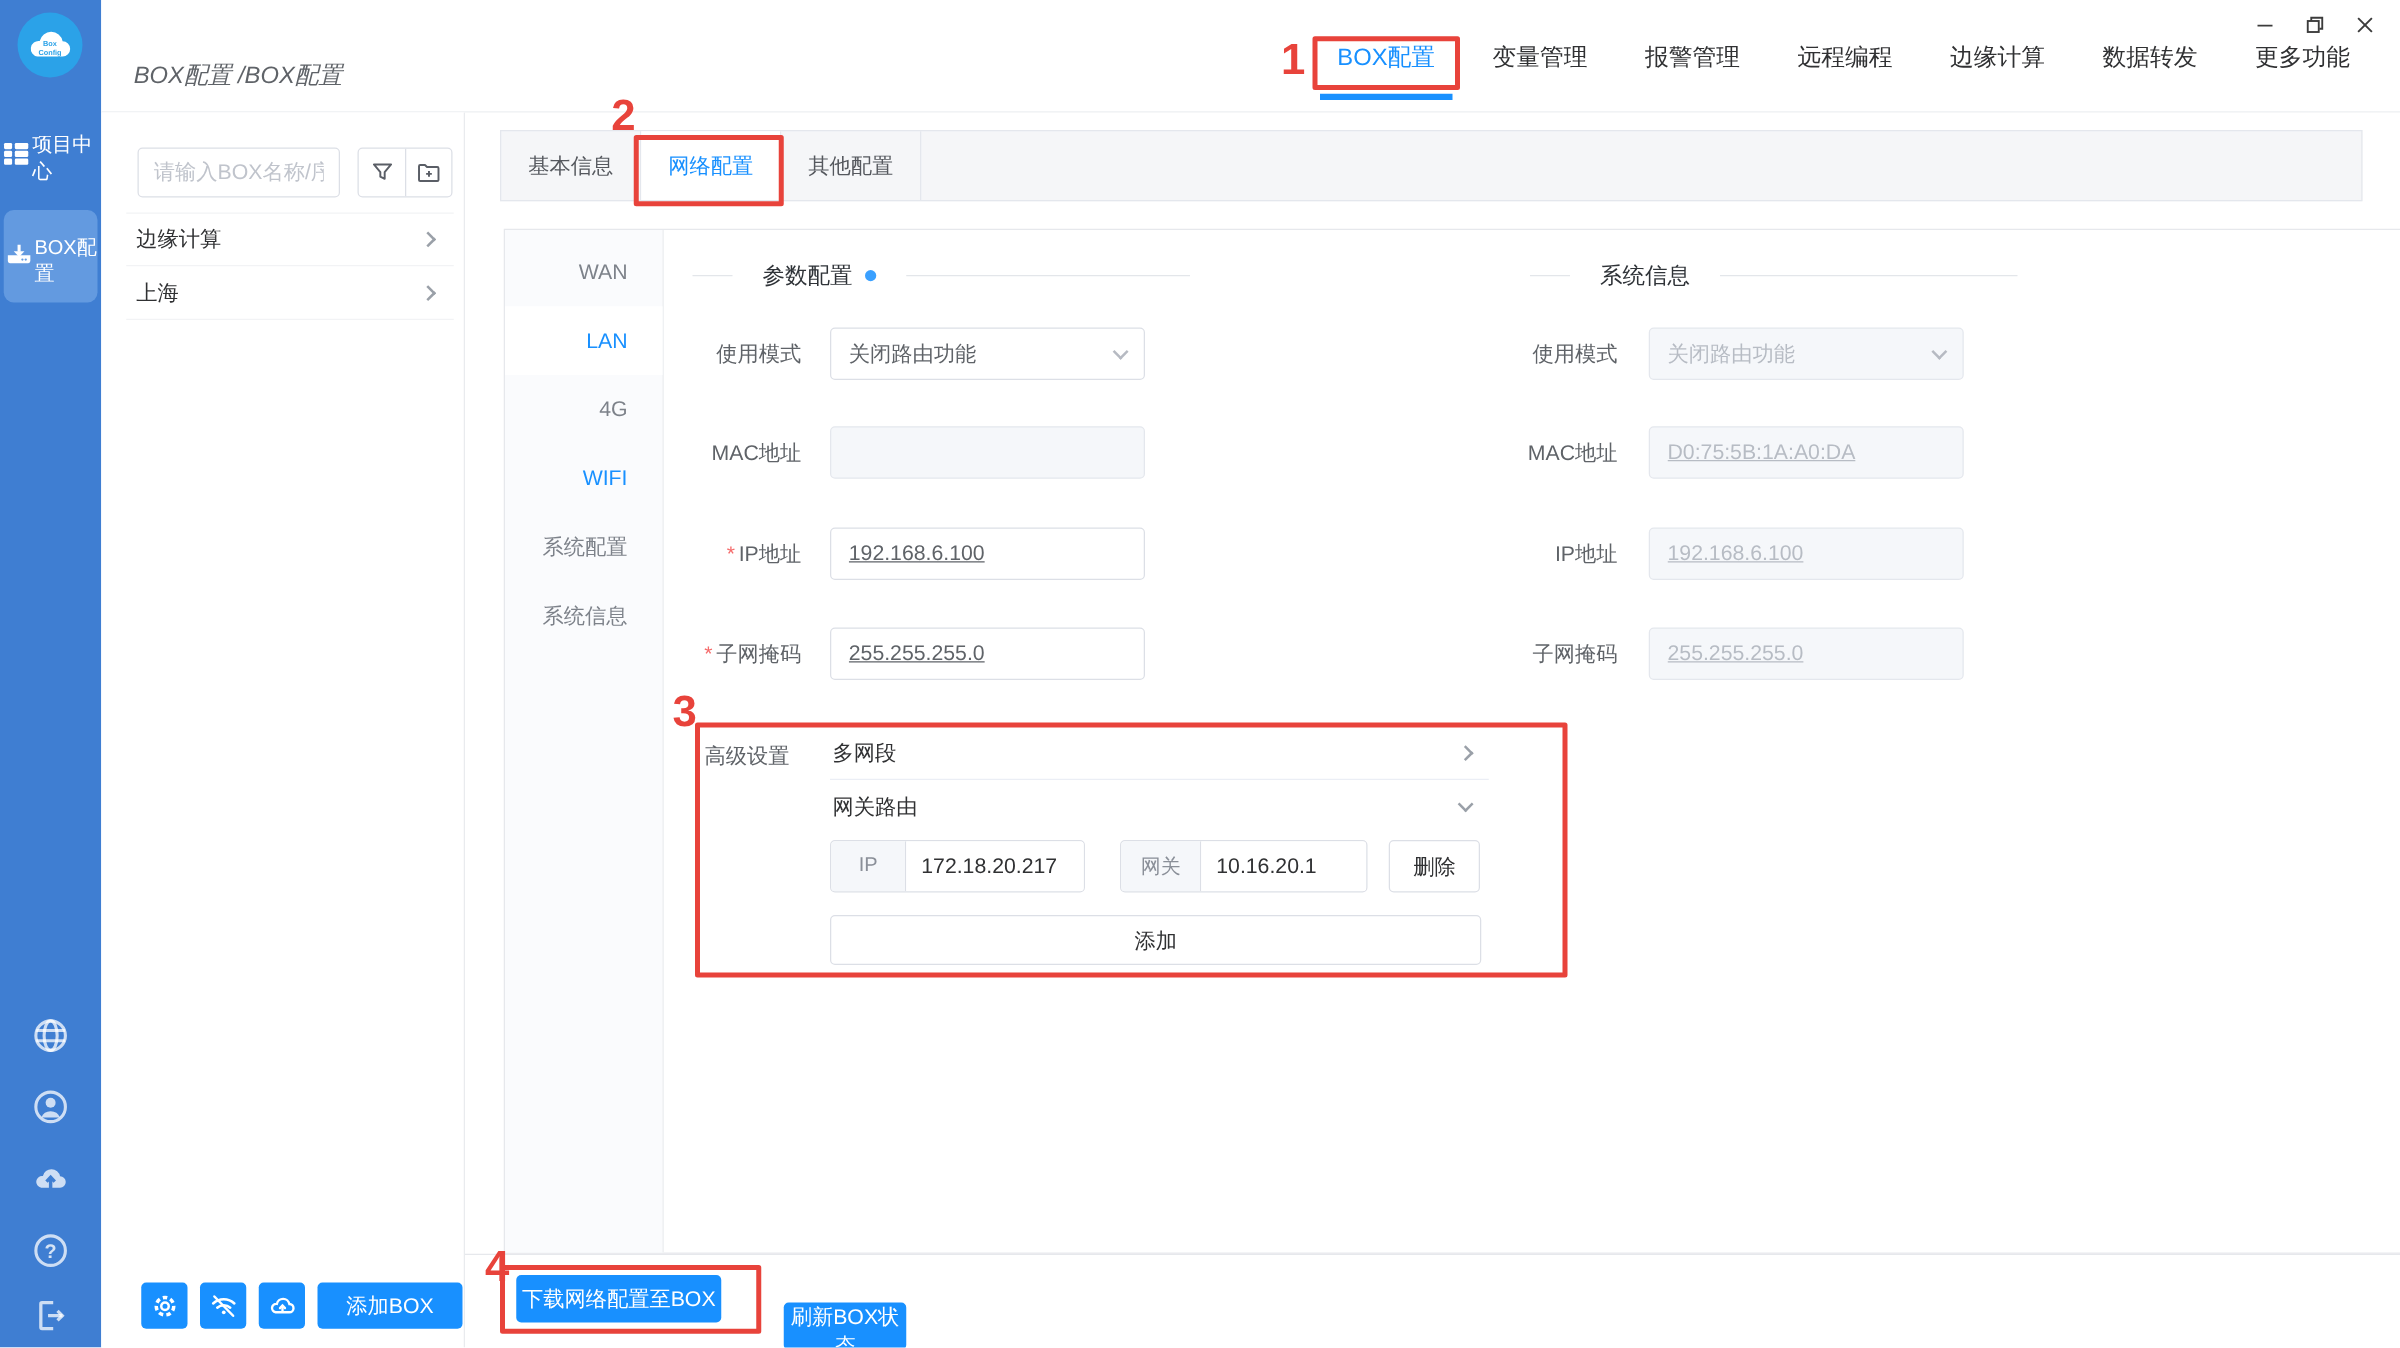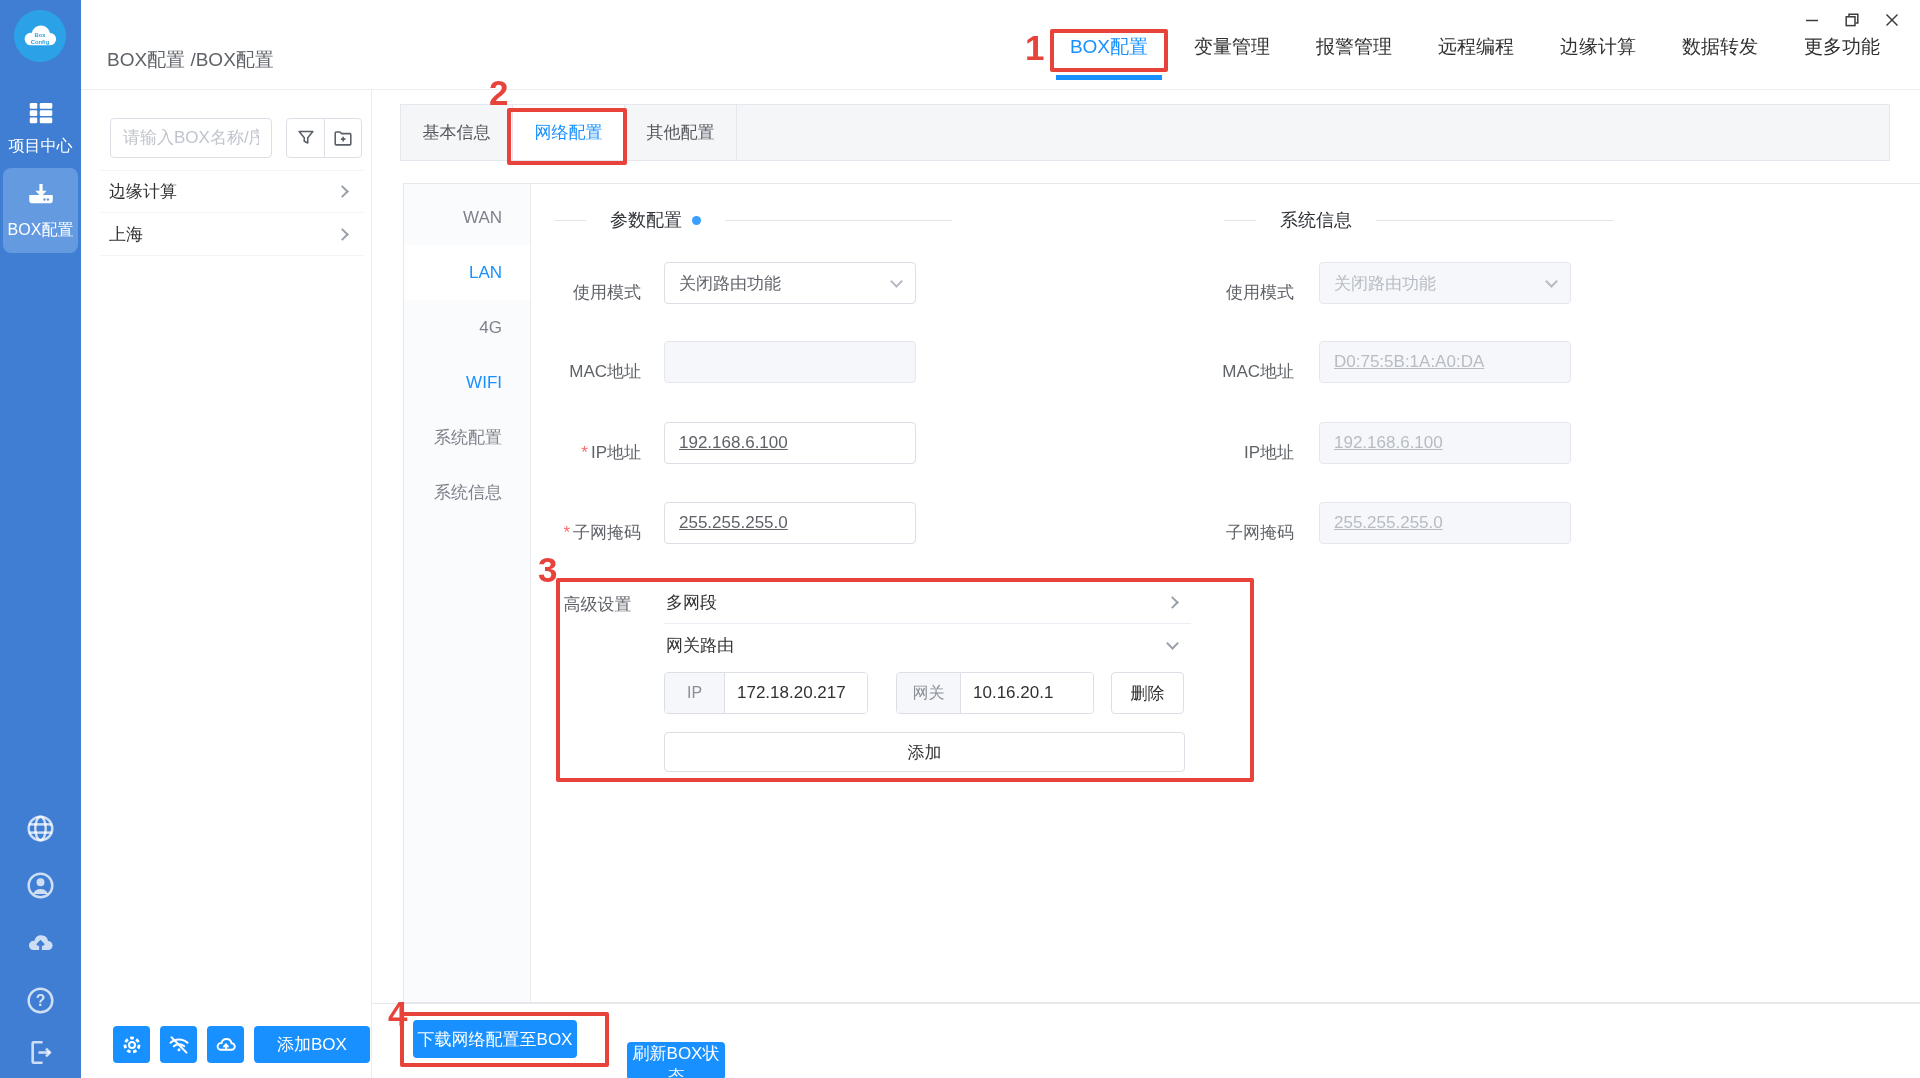--- a/index.html
+++ b/index.html
@@ -3,28 +3,28 @@
 <meta charset="utf-8">
 <style>
   * { margin:0; padding:0; box-sizing:border-box; }
   html,body { width:1920px; height:1078px; }
   body { position:relative; font-family:"Liberation Sans","DejaVu Sans",sans-serif; background:#fff; overflow:hidden; color:#303133; }
   svg { display:block; }
 
   
   .sidebar { position:absolute; left:0; top:0; width:81px; height:1078px; background:#3f7ed2; }
   .logo { position:absolute; left:14px; top:10px; width:52px; height:52px; border-radius:50%; background:#2ba2e8; display:flex; align-items:center; justify-content:center; }
-  .side-item { position:absolute; left:0; width:81px; display:flex; flex-direction:column; align-items:center; color:#fff; cursor:pointer;text-align:right; }
+  .side-item { position:absolute; left:0; width:81px; display:flex; flex-direction:row; align-items:center; color:#fff; cursor:pointer; }
   .side-item .lbl { font-size:16px; margin-top:8px; }
   .side-item.active { left:3px; width:75px; background:#639ae0; border-radius:8px; padding:12px 0 12px; }
   .side-bicon { position:absolute; left:0; width:81px; display:flex; justify-content:center; cursor:pointer; }
 
   
   .header { position:absolute; left:81px; top:0; width:1839px; height:90px; background:#fff; border-bottom:1px solid #edeff2; }
-  .breadcrumb { position:absolute; left:26px; top:47px; font-size:19px; color:#5f6368; }
+  .breadcrumb { position:absolute; left:26px; top:47px; font-size:19px; color:#5f6368;font-style:italic; }
   .nav { position:absolute; right:40px; top:36px; display:flex; gap:46px; }
   .nav-item { position:relative; font-size:19px; color:#303133; line-height:22px; cursor:pointer; white-space:nowrap; }
   .nav-item.active { color:#1890ff; }
   .nav-underline { position:absolute; left:-14px; right:-14px; bottom:-22px; height:5px; background:#1890ff; }
   .win { position:absolute; top:6px; right:14px; display:flex; gap:12px; }
   .win span { width:28px; height:28px; display:flex; align-items:center; justify-content:center; cursor:pointer; }
 
   
   .anno-box { position:absolute; border:4px solid #e8433b; border-radius:2px; pointer-events:none; z-index:50; }
   .anno-num { position:absolute; color:#e8433b; font-size:35px; font-weight:600; line-height:1; z-index:51; pointer-events:none; }
@@ -55,21 +55,21 @@
   .sn-item { height:55px; line-height:55px; text-align:right; padding-right:28px; font-size:17px; color:#7d828a; cursor:pointer; }
   .sn-item.active { background:#fff; color:#1890ff; }
   .sn-item.hl { color:#1890ff; }
 
   .sect { position:absolute; display:flex; align-items:center; font-size:18px; color:#2f3338; }
   .sect .line { height:1px; background:#e3e6ea; }
   .sect .line.l { width:32px; margin-right:24px; }
   .sect .line.r { flex:1; margin-left:24px; }
   .dot { width:9px; height:9px; border-radius:50%; background:#3aa0ff; margin-left:10px; }
 
-  .frow { position:absolute; display:flex; align-items:flex-end; }
+  .frow { position:absolute; display:flex; align-items:center; }
   .flabel { width:87px; text-align:right; font-size:17px; color:#5f6368; white-space:nowrap; }
   .flabel-r { width:120px; text-align:right; font-size:17px; color:#5f6368; white-space:nowrap; }
   .req { color:#f56c6c; margin-right:3px; }
   .fctrl { margin-left:23px; width:252px; height:42px; }
   .fctrl-r { margin-left:25px; width:252px; height:42px; }
   .sel { height:100%; border:1px solid #dcdfe6; border-radius:4px; display:flex; align-items:center; justify-content:space-between; padding:0 14px; font-size:17px; color:#5f6368; background:#fff; cursor:pointer; }
   .sel.disabled { background:#f5f7fa; color:#b7bcc4; border-color:#e4e7ed; cursor:default; }
   .inp { width:100%; height:100%; border:1px solid #dcdfe6; border-radius:4px; padding:0 14px; font-size:17px; color:#5f6368; background:#fff; outline:none;text-decoration:underline; }
   .inp.disabled { background:#f5f7fa; color:#b7bcc4; border-color:#e4e7ed; }
   .chev { display:inline-block; width:9px; height:9px; border-right:2px solid #b6bac2; border-bottom:2px solid #b6bac2; }

